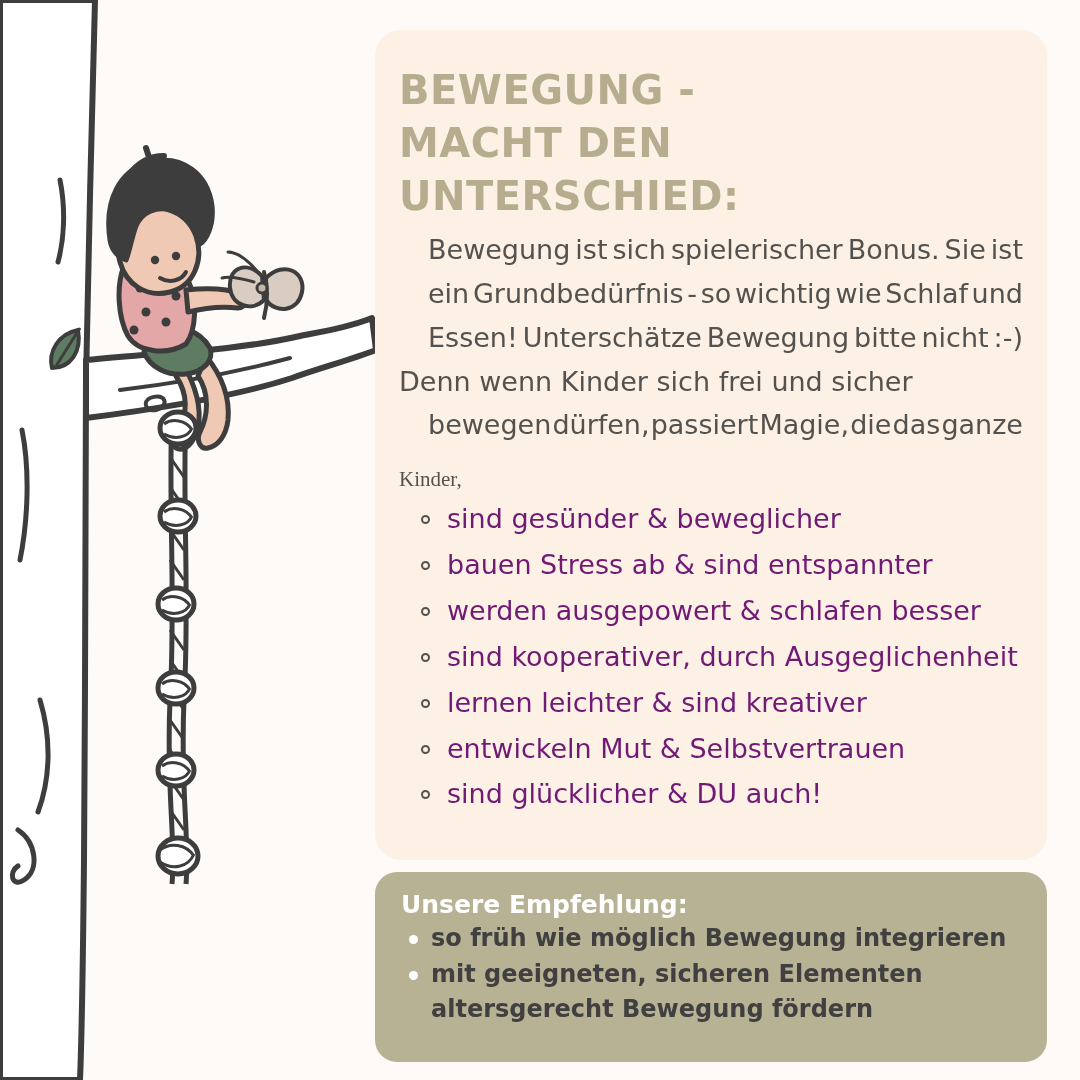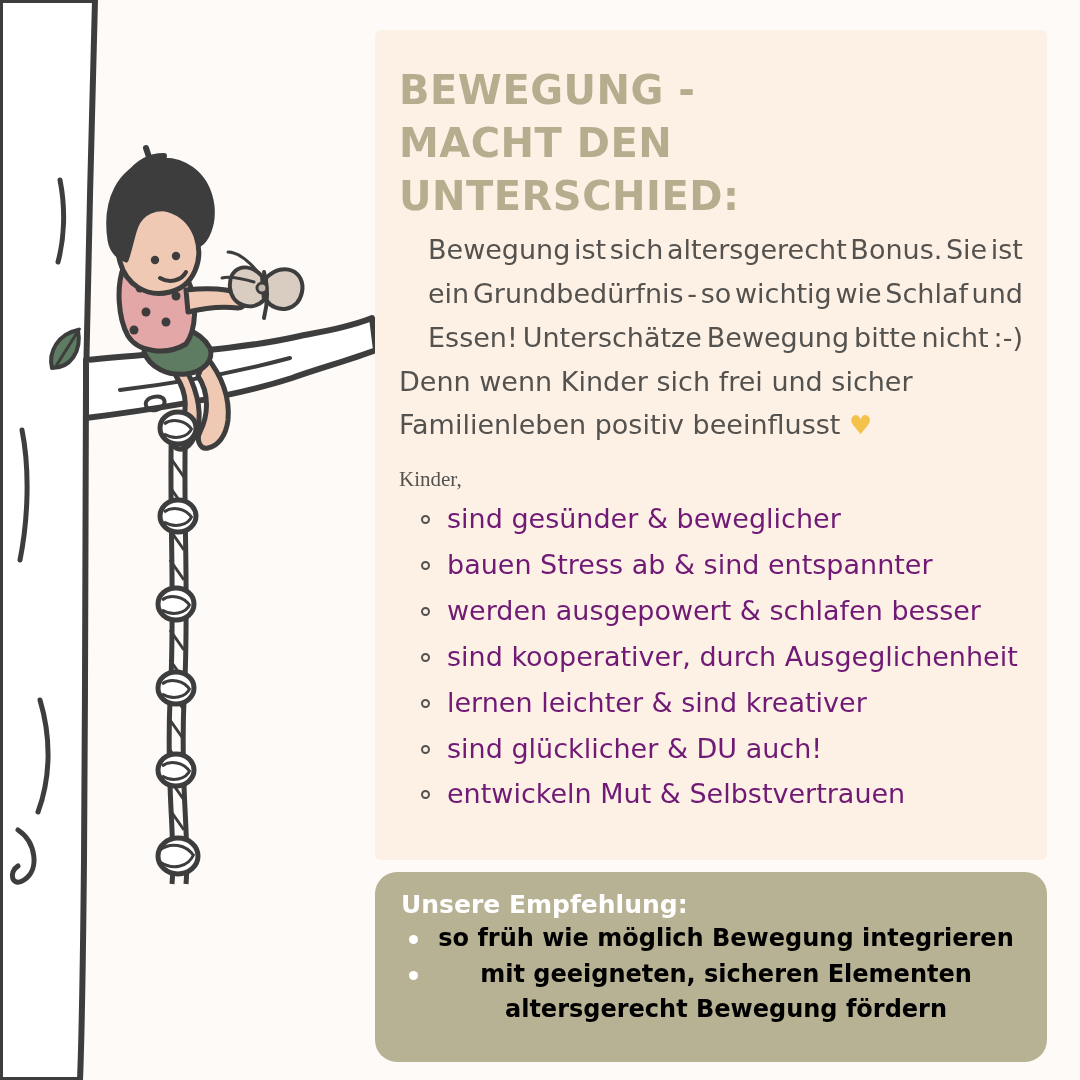--- a/index.html
+++ b/index.html
@@ -25,21 +25,21 @@
   }
 
   
   .main-card {
     position: absolute;
     left: 375px;
     top: 30px;
     width: 672px;
     height: 830px;
     background: #fdf1e6;
-    border-radius: 6px;
+    border-radius: 26px;
     box-sizing: border-box;
     padding: 34px 24px 20px 24px;
   }
 
   .headline {
     font-family: "DejaVu Sans", sans-serif;
     font-weight: bold;
     font-size: 40px;
     line-height: 1.32;
     letter-spacing: 0.5px;
@@ -127,23 +127,22 @@
     list-style: none;
     margin: 0;
     padding: 0;
   }
   .rec-list li {
     position: relative;
     font-family: "DejaVu Sans", sans-serif;
     font-weight: bold;
     font-size: 24px;
     line-height: 1.48;
-    color: #000000;
+    color: #404040;
     padding-left: 30px;
-    text-align: center;
   }
   .rec-list li::before {
     content: "";
     position: absolute;
     left: 8px;
     top: 14px;
     width: 9px;
     height: 9px;
     background: #ffffff;
     border-radius: 50%;
@@ -254,21 +253,21 @@
   <h1 class="headline">
     <span class="line">BEWEGUNG -</span>
     <span class="line">MACHT DEN UNTERSCHIED:</span>
   </h1>
 
   <p class="para">
     <span class="l just">
       <span>Bewegung</span>
       <span>ist</span>
       <span>sich</span>
-      <span>altersgerecht</span>
+      <span>spielerischer</span>
       <span>Bonus.</span>
       <span>Sie</span>
       <span>ist</span>
     </span>
     <span class="l just">
       <span>ein</span>
       <span>Grundbedürfnis</span>
       <span>-</span>
       <span>so</span>
       <span>wichtig</span>
@@ -286,38 +285,41 @@
     </span>
     <span class="l">
       <span>Denn</span>
       <span>wenn</span>
       <span>Kinder</span>
       <span>sich</span>
       <span>frei</span>
       <span>und</span>
       <span>sicher</span>
     </span>
-    <span class="l">
-      <span>Familienleben</span>
-      <span>positiv</span>
-      <span>beeinflusst</span>
-      <span class="heart">♥</span>
+    <span class="l just">
+      <span>bewegen</span>
+      <span>dürfen,</span>
+      <span>passiert</span>
+      <span>Magie,</span>
+      <span>die</span>
+      <span>das</span>
+      <span>ganze</span>
     </span>
   </p>
 
   <p class="kinder-label">Kinder,</p>
 
   <ul class="bullet-list">
     <li>sind gesünder &amp; beweglicher</li>
     <li>bauen Stress ab &amp; sind entspannter</li>
     <li>werden ausgepowert &amp; schlafen besser</li>
     <li>sind kooperativer, durch Ausgeglichenheit</li>
     <li>lernen leichter &amp; sind kreativer</li>
+    <li>entwickeln Mut &amp; Selbstvertrauen</li>
     <li>sind glücklicher &amp; DU auch!</li>
-    <li>entwickeln Mut &amp; Selbstvertrauen</li>
   </ul>
 </div>
 
 <div class="rec-card">
   <p class="rec-title">Unsere Empfehlung:</p>
   <ul class="rec-list">
     <li>so früh wie möglich Bewegung integrieren</li>
     <li>
       <span>mit geeigneten, sicheren Elementen</span>
       <span class="sub">altersgerecht Bewegung fördern</span>

